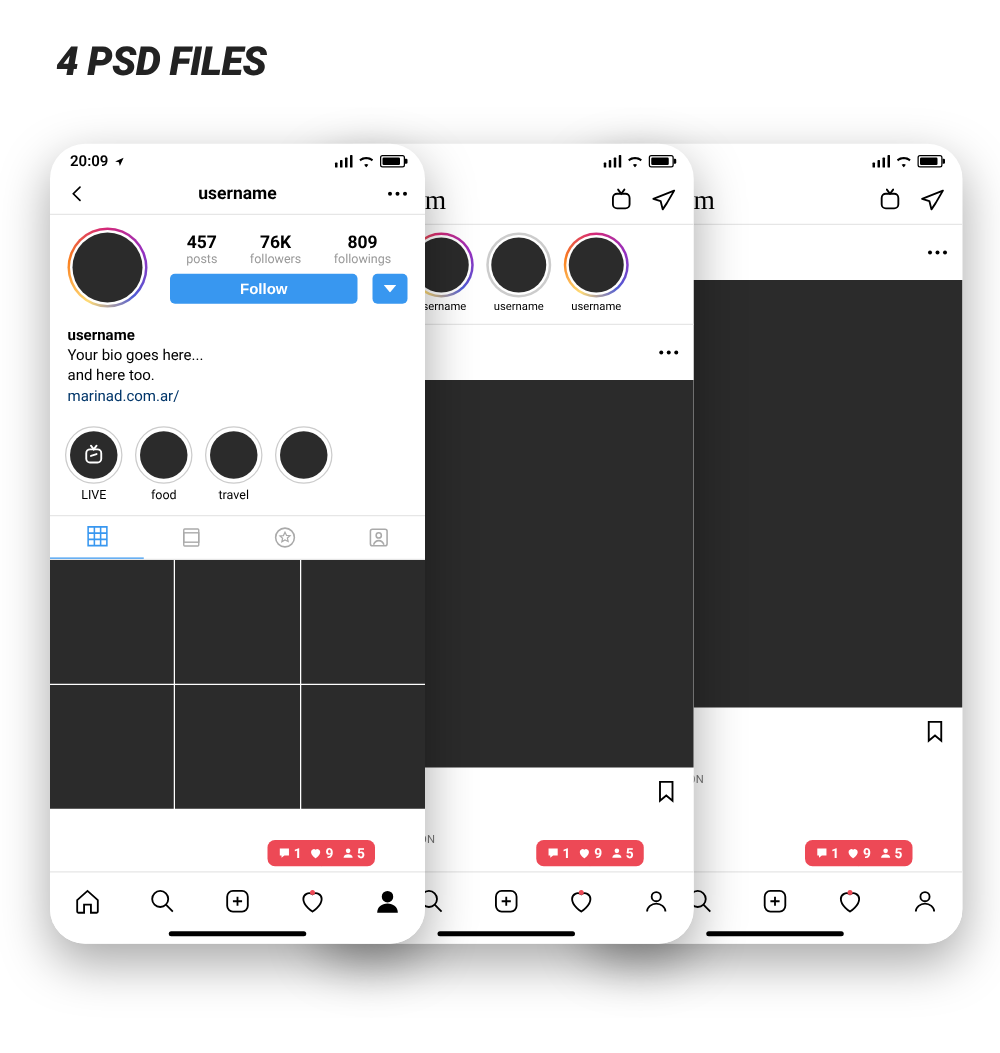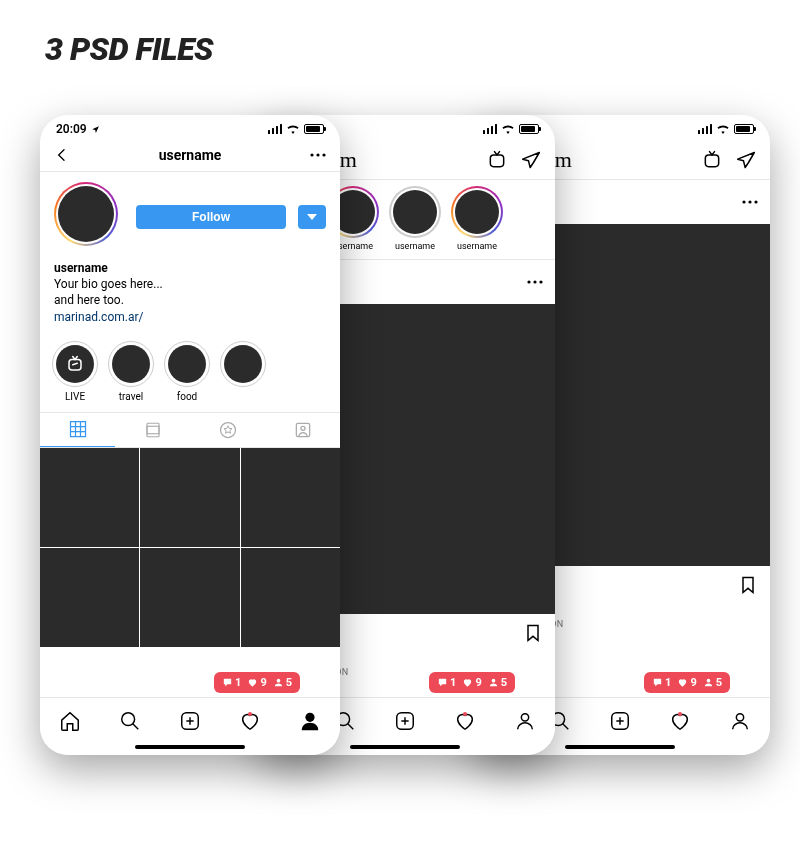--- a/index.html
+++ b/index.html
@@ -188,21 +188,21 @@
   .post-actions .lft { display:flex; gap:14px; }
   .caption { padding:2px 12px 2px; font-size:11px; }
   .caption .hash { color:#003569; }
   .see-trans { padding:2px 12px 8px; font-size:9px; color:#777; letter-spacing:0.3px; }
 
   svg { display:block; }
 </style>
 </head>
 <body>
 
-<div class="heading">3 PSD FILES</div>
+<div class="heading">4 PSD FILES</div>
 
 <div class="canvas">
 
 <div class="phone p1">
 
   <div class="statusbar">
     <span class="time-row">
       <span>20:09</span>
       <span class="loc-arrow">
         <svg width="9" height="9" viewBox="0 0 24 24">
@@ -245,20 +245,34 @@
   </div>
   <div class="rule"></div>
 
   <div class="stats-row">
     <div class="avatar-ring">
           <div class="inner">
             <div class="circ"></div>
           </div>
         </div>
     <div class="stats-block">
+      <div class="stat-cells">
+        <div>
+          <div class="n">457</div>
+          <div class="l">posts</div>
+        </div>
+        <div>
+          <div class="n">76K</div>
+          <div class="l">followers</div>
+        </div>
+        <div>
+          <div class="n">809</div>
+          <div class="l">followings</div>
+        </div>
+      </div>
       <div class="follow-row">
         <button class="follow-btn">Follow</button>
         <button class="follow-more">
           <svg width="10" height="6" viewBox="0 0 10 6">
                 <path d="M0 0l5 6 5-6z" fill="#fff"></path>
               </svg>
         </button>
       </div>
     </div>
   </div>
@@ -280,27 +294,27 @@
                 <path d="M9 13l6-2" stroke="#fff" stroke-width="2" stroke-linecap="round"></path>
               </svg>
       </div>
           </div>
       <span class="lbl">LIVE</span>
     </div>
     <div class="hl">
       <div class="ring">
             <div class="c"></div>
           </div>
-      <span class="lbl">travel</span>
+      <span class="lbl">food</span>
     </div>
     <div class="hl">
       <div class="ring">
             <div class="c"></div>
           </div>
-      <span class="lbl">food</span>
+      <span class="lbl">travel</span>
     </div>
     <div class="hl">
       <div class="ring">
             <div class="c"></div>
           </div>
       <span class="lbl">&nbsp;</span>
     </div>
   </div>
 
   <div class="ptabs">

